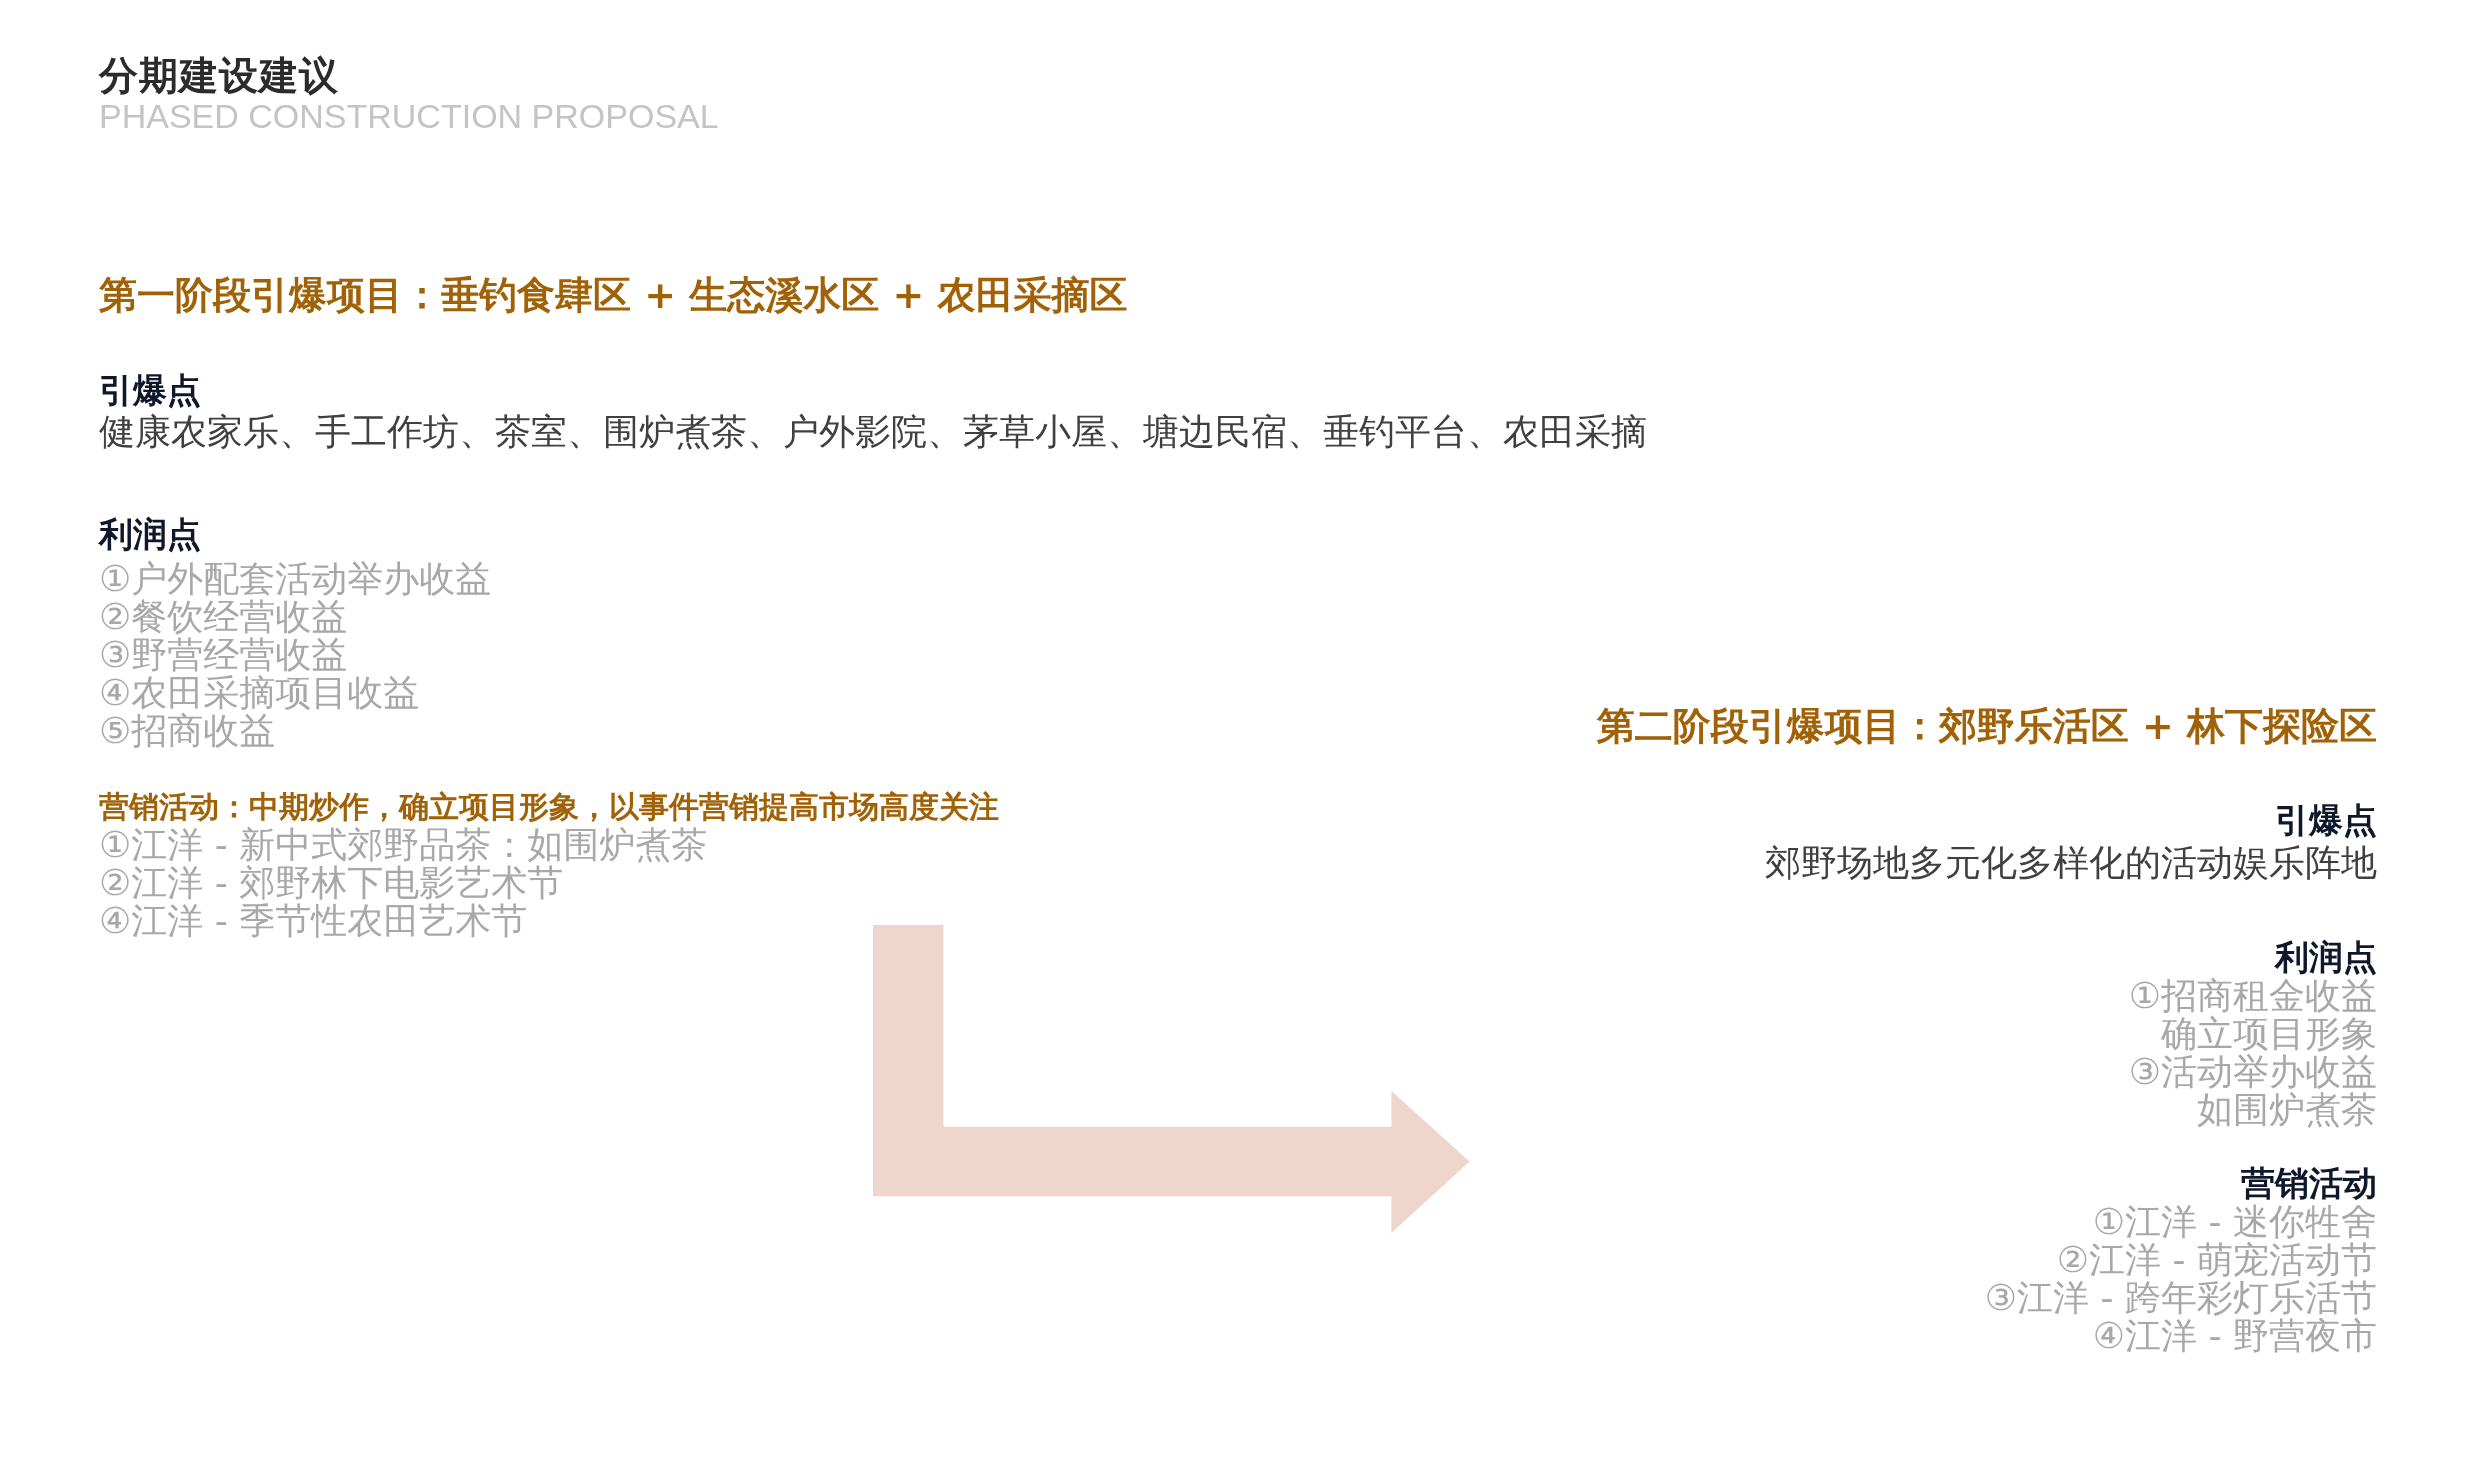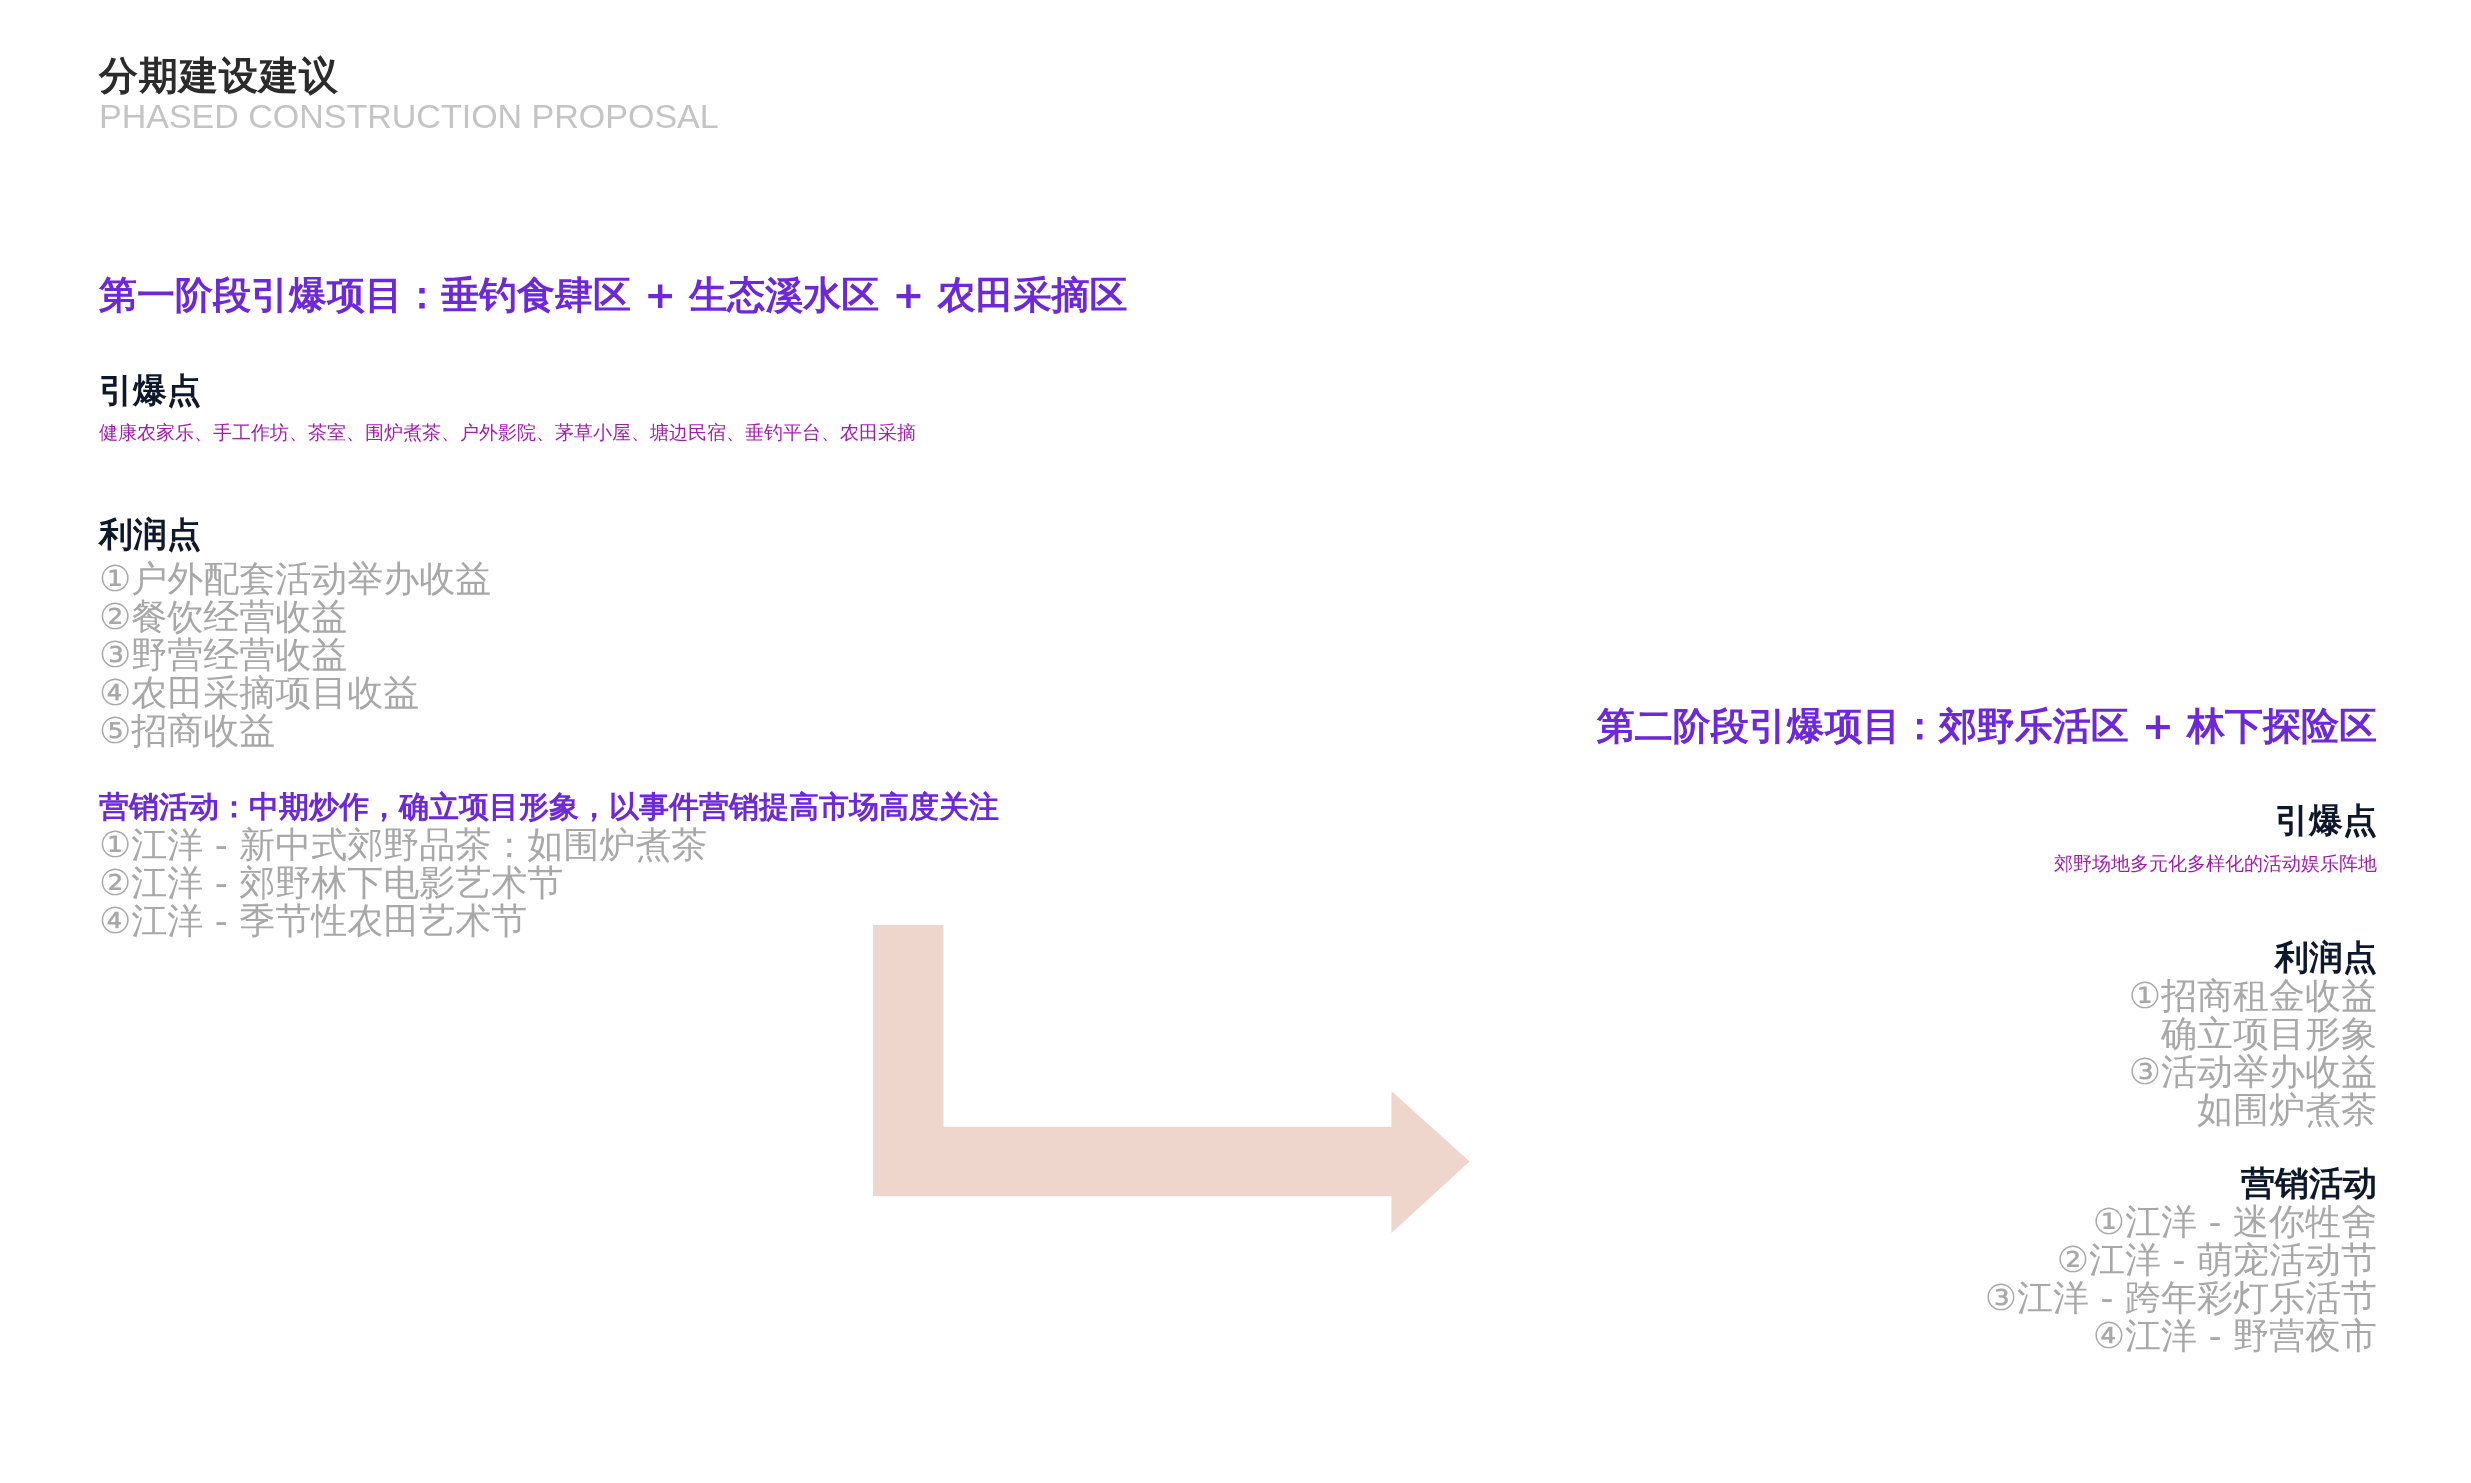--- a/index.html
+++ b/index.html
@@ -5,26 +5,26 @@
   html, body { margin:0; padding:0; background:#ffffff; }
   body { width:2472px; height:1483px; position:relative; overflow:hidden;
          font-family:"DejaVu Sans","Liberation Sans",sans-serif; color:#1a1a1a; }
   .abs { position:absolute; }
   .title-zh { left:99px; top:52px; font-family:Liberation Serif, serif;
               font-weight:bold; font-size:39px; color:#2b2b2b; letter-spacing:1px; line-height:48px; }
   .title-en { left:99px; top:97px; font-family:"Liberation Sans",sans-serif; font-weight:normal;
               font-size:34px; color:#c4c4c4; letter-spacing:0px; line-height:39px; }
   .phase-title { font-weight:bold; font-size:38px; line-height:48px; white-space:nowrap; }
   .sub-head { font-weight:bold; font-size:34px; line-height:39px; color:#0f172a; white-space:nowrap; }
-  .body-line { font-size:19px; line-height:38px; color:#a21caf; white-space:nowrap; }
+  .body-line { font-size:36px; line-height:38px; color:#404040; white-space:nowrap; }
   .list { margin:0; padding:0; list-style:none; }
   .list li { font-size:36px; line-height:38px; color:#a8a8a8; white-space:nowrap; }
   .left-col { left:99px; }
   .right-col { right:95px; text-align:right; }
-  .red { color:#6d28d9;text-align:center; }
+  .red { color:#a16207;text-align:center; }
   .mk-head { font-weight:bold; font-size:30px; line-height:39px; white-space:nowrap; }
   svg.arrow { position:absolute; left:0; top:0; }
 </style>
 </head>
 <body>
 
 <div class="abs title-zh">分期建设建议</div>
 <div class="abs title-en">PHASED CONSTRUCTION PROPOSAL</div>
 
 <div>

